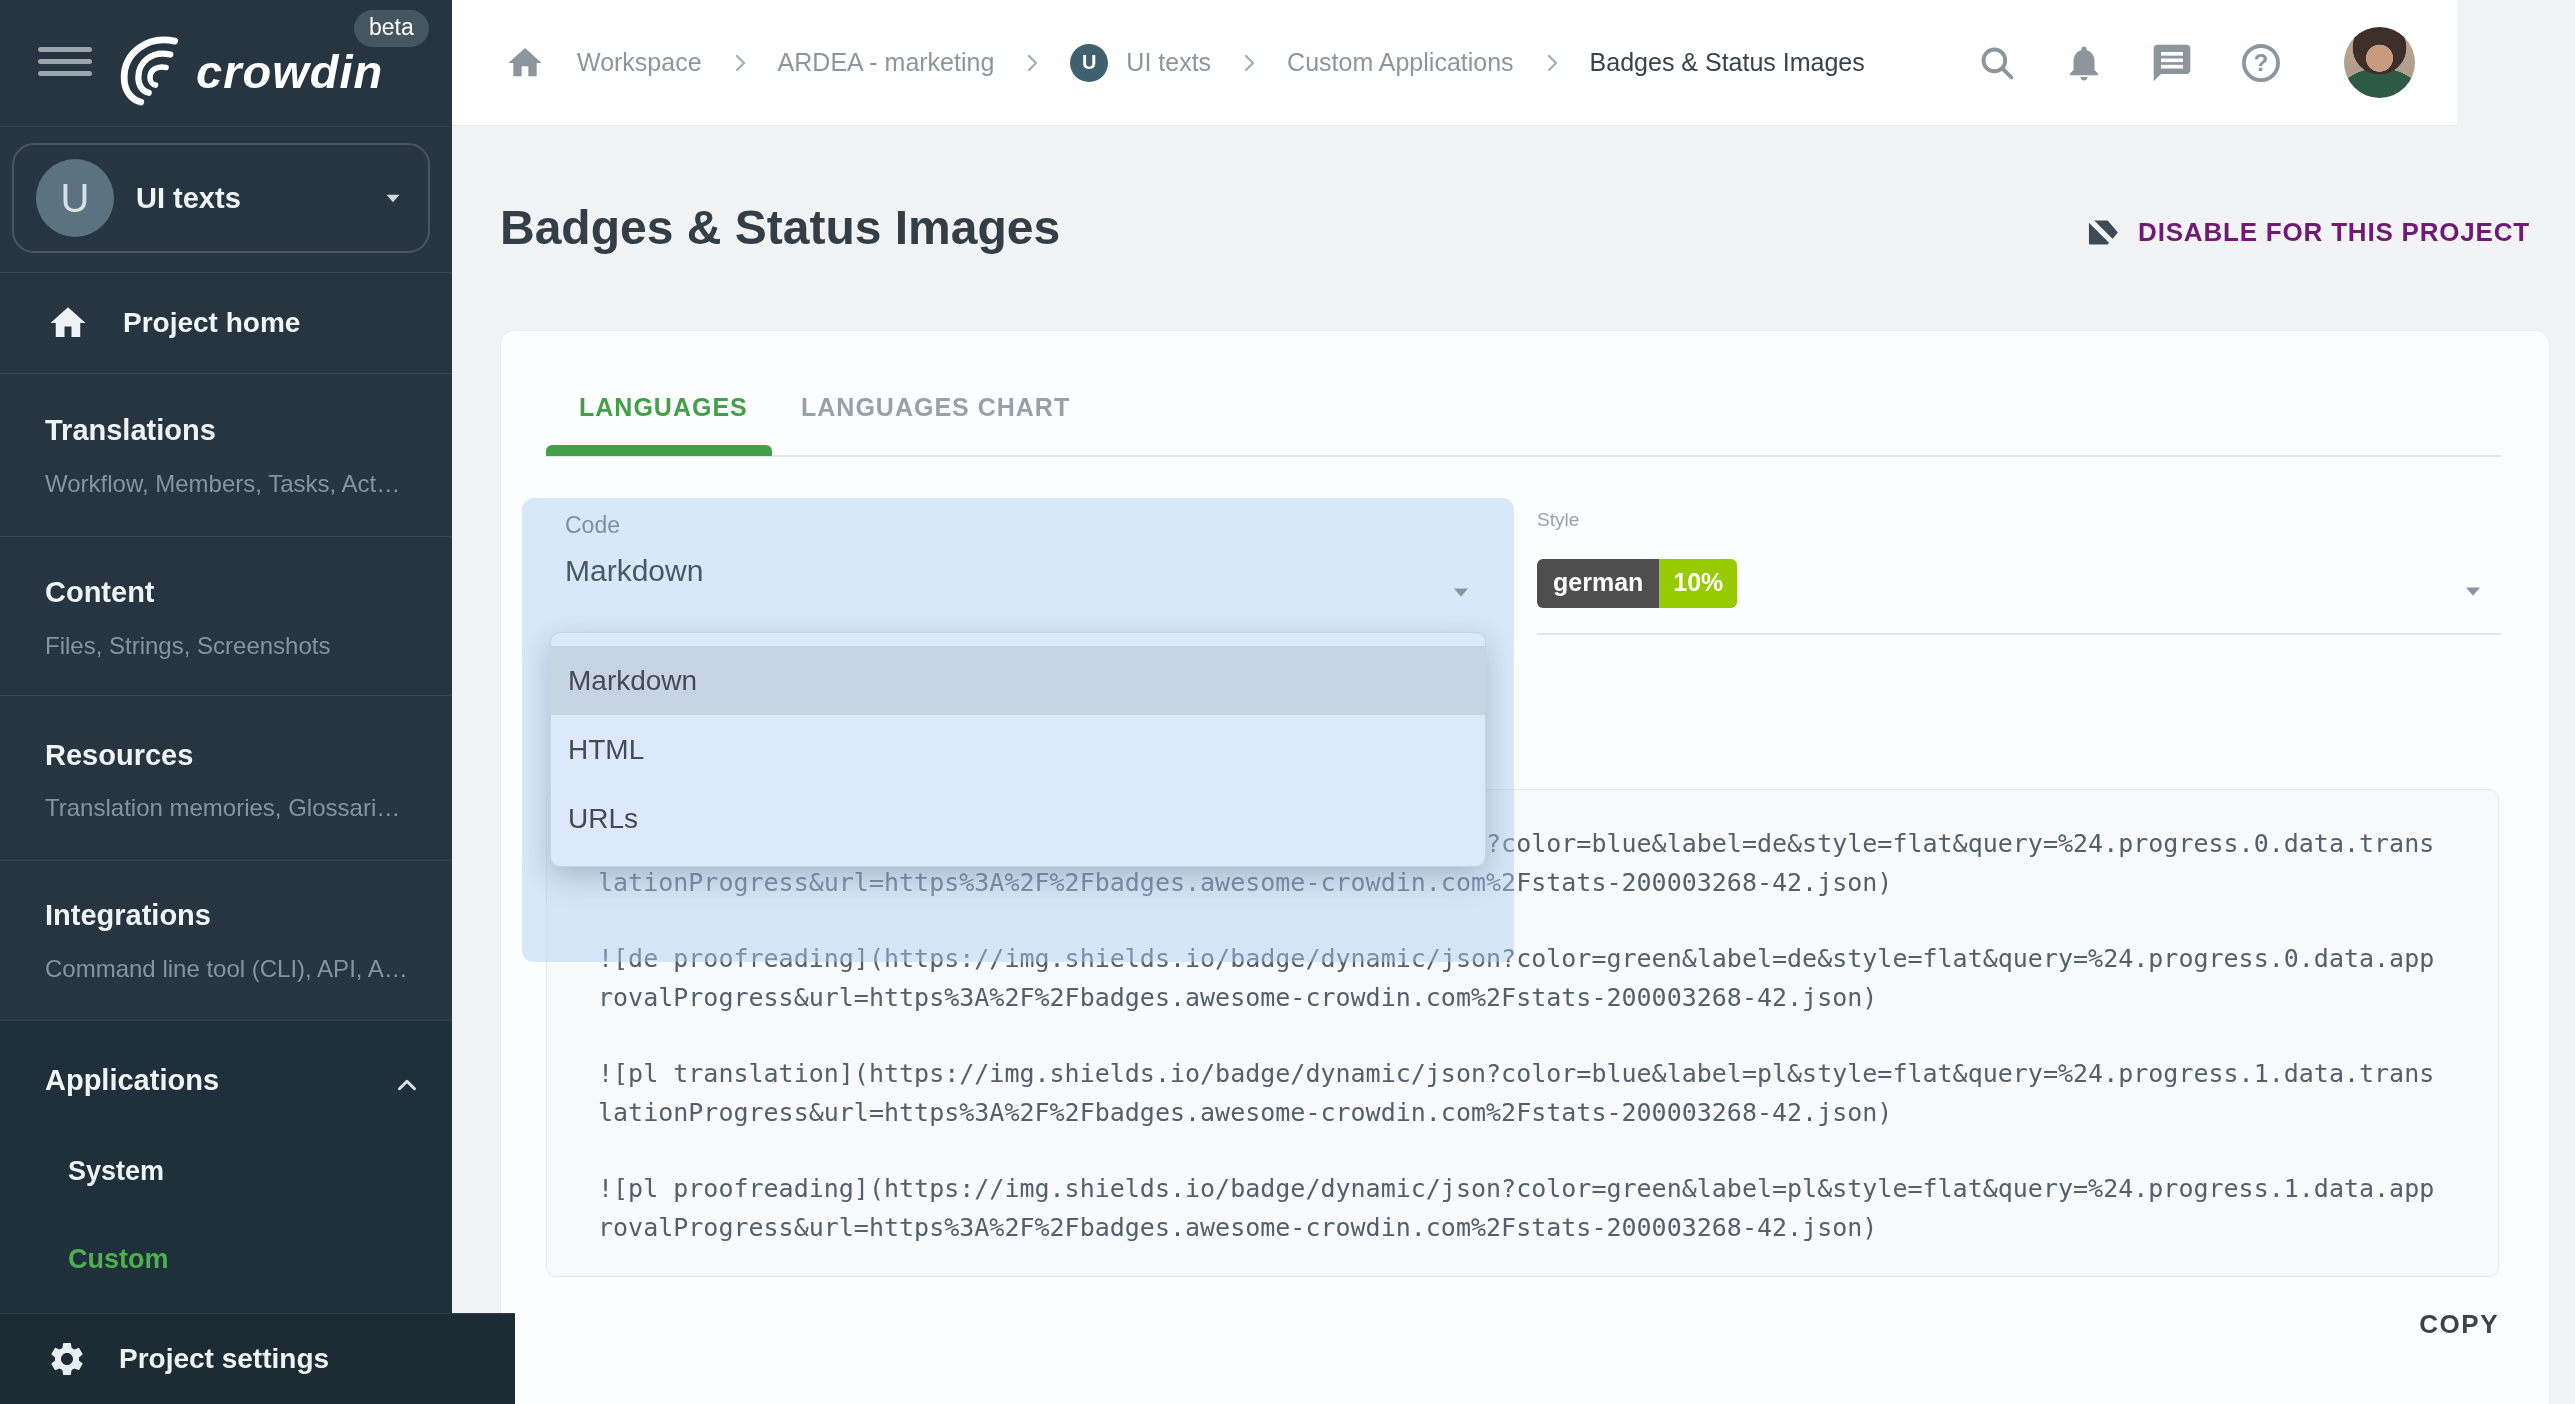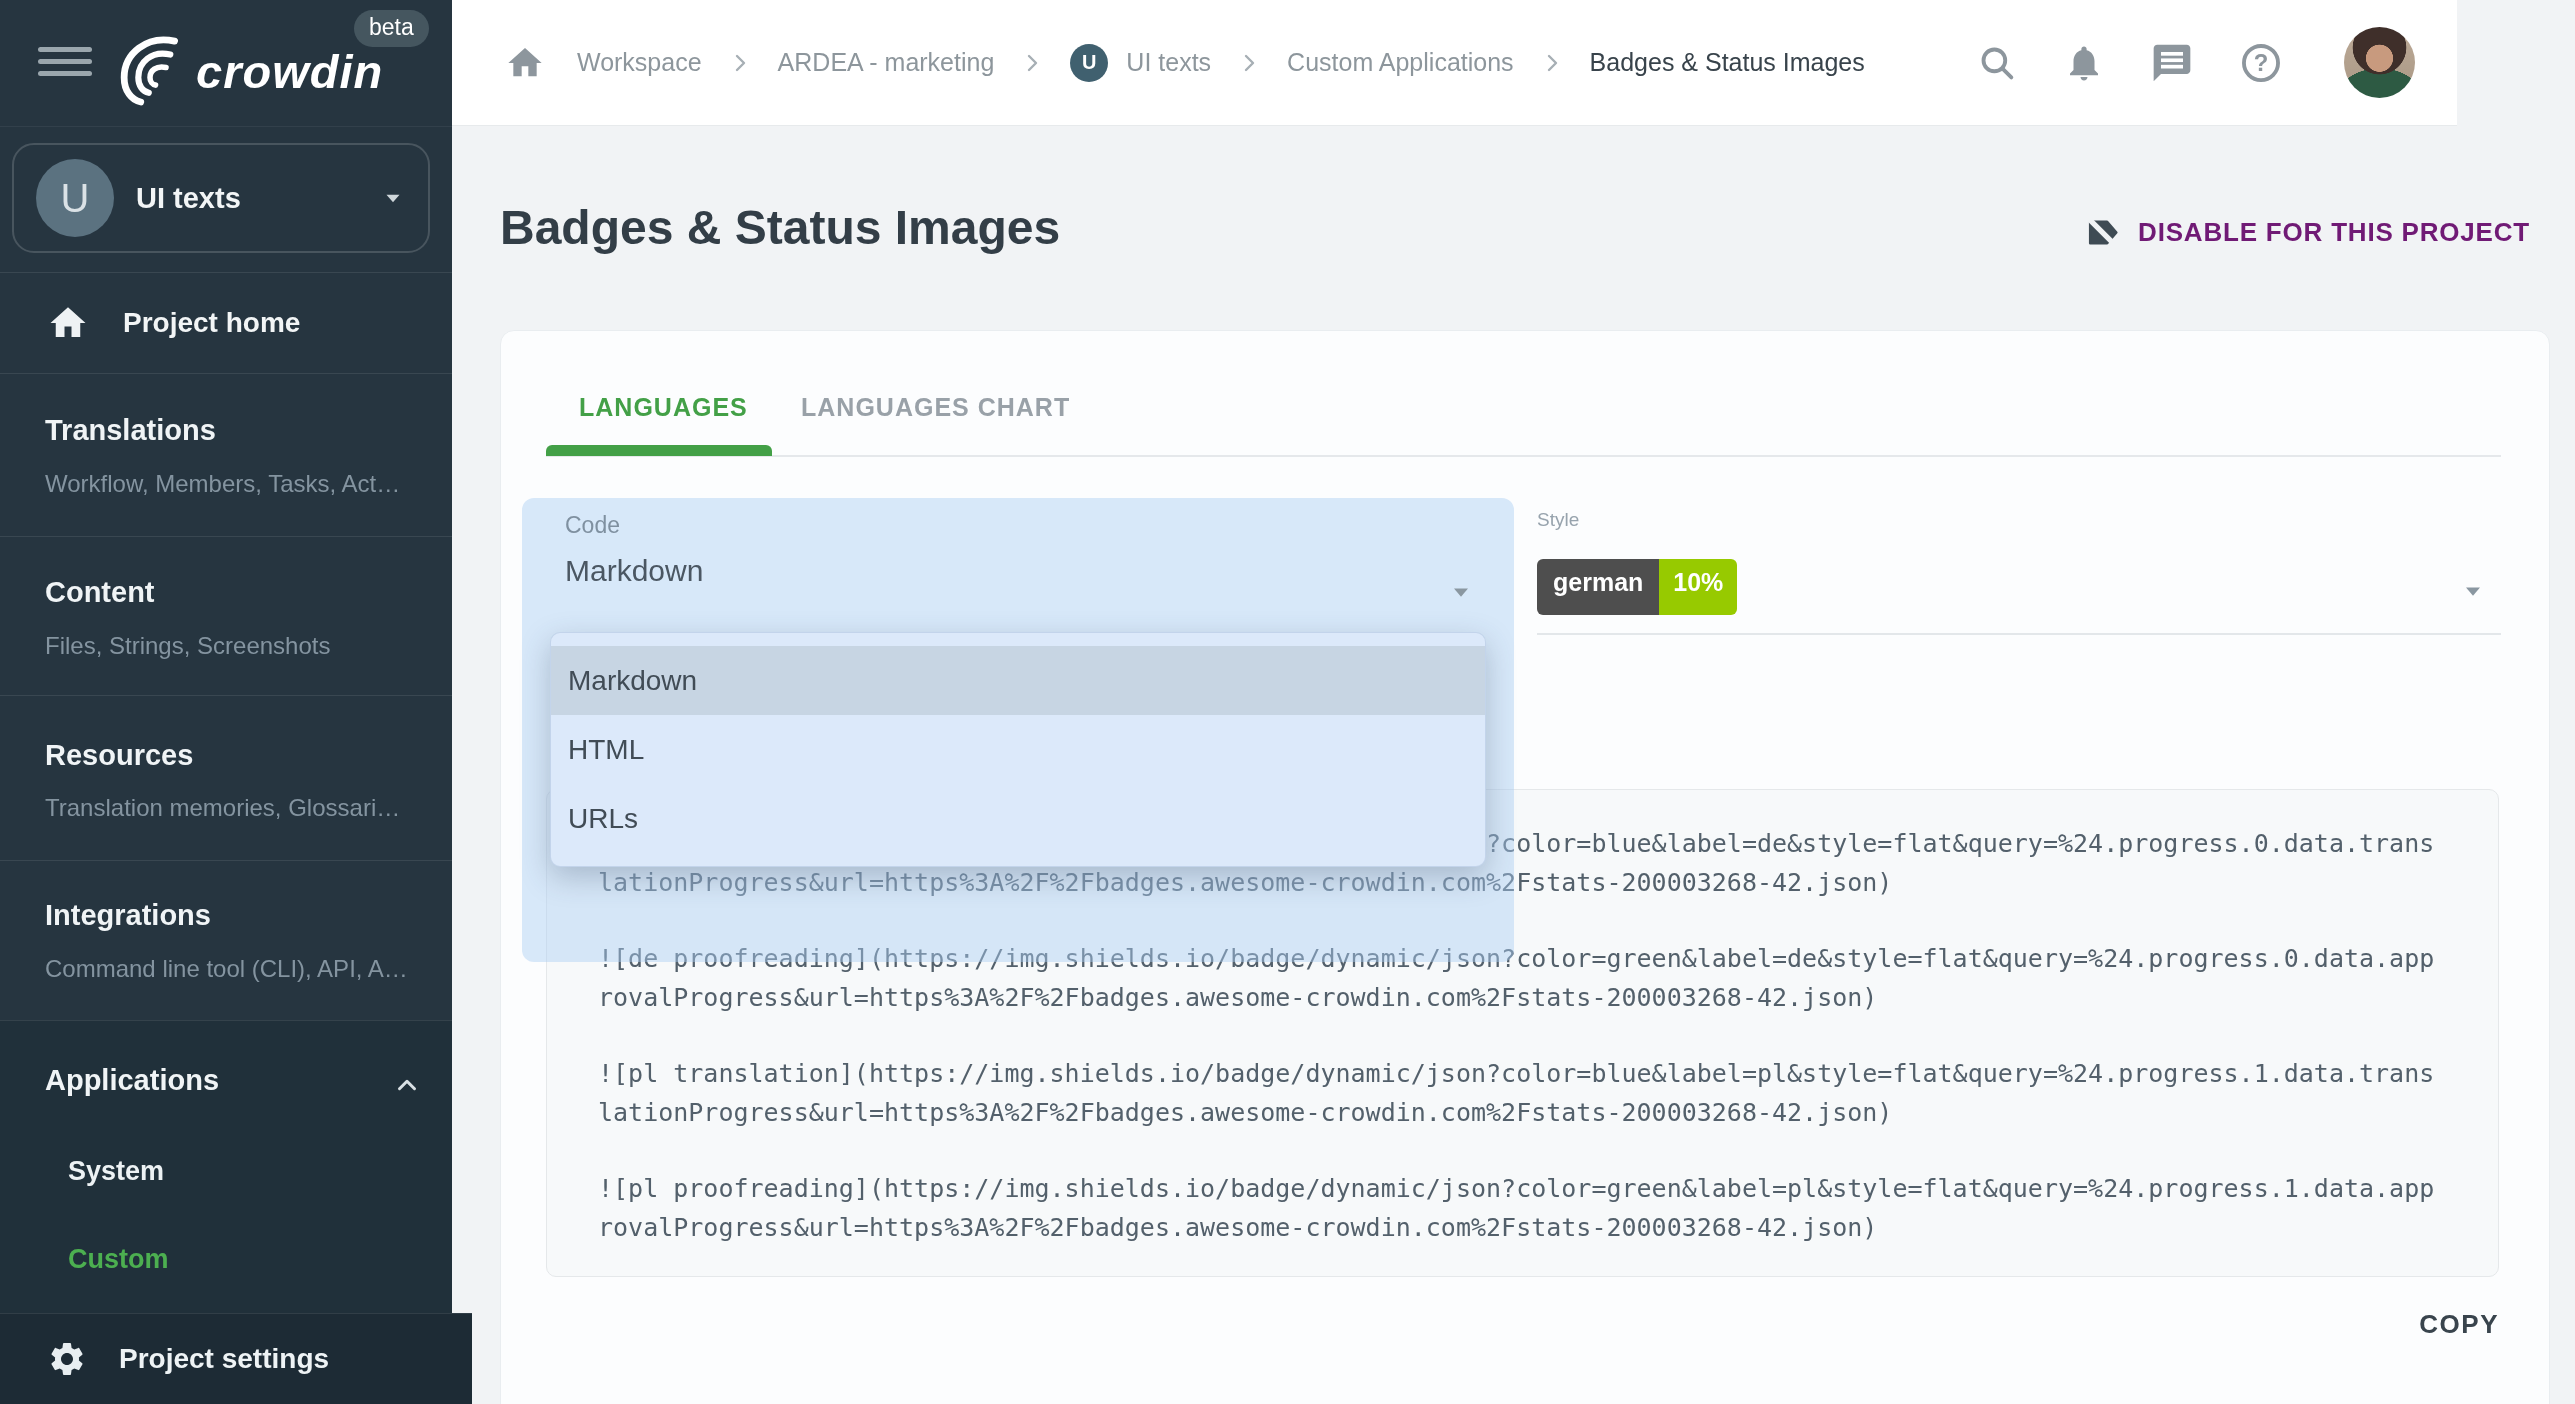--- a/index.html
+++ b/index.html
@@ -26,21 +26,21 @@
   .side-row{position:absolute;left:0;width:452px;display:flex;align-items:center;padding-left:47px;
             box-sizing:border-box;gap:34px;cursor:pointer;}
   .side-row .lbl{font-size:28px;font-weight:bold;color:#f2f5f6;}
   .sgroup-title{position:absolute;left:45px;font-size:29px;font-weight:bold;color:#f0f4f6;cursor:pointer;}
   .sgroup-sub{position:absolute;left:45px;font-size:24px;color:#8494a0;white-space:nowrap;}
   .apps-section{position:absolute;left:0;top:1020px;width:452px;height:293px;background:#20303a;}
   .apps-title{position:absolute;left:45px;top:44px;font-size:29px;font-weight:bold;color:#f0f4f6;cursor:pointer;}
   .apps-chevron{position:absolute;right:30px;top:50px;cursor:pointer;}
   .app-sub{position:absolute;left:68px;font-size:27px;font-weight:bold;color:#edf2f4;cursor:pointer;}
   .app-sub.active{color:#4caf50;}
-  .settings-row{position:absolute;left:0;top:1313px;width:472px;height:91px;background:#1d2b35;
+  .settings-row{position:absolute;left:0;top:1313px;width:515px;height:91px;background:#1d2b35;
                 border-top:1px solid rgba(255,255,255,0.09);display:flex;align-items:center;
                 padding-left:47px;box-sizing:border-box;gap:32px;cursor:pointer;}
   .settings-row .lbl{font-size:28px;font-weight:bold;color:#eef3f5;}
 
   
   .topbar{position:absolute;left:452px;top:0;width:2005px;height:126px;background:#fff;z-index:15;
           display:flex;align-items:center;padding:0 42px 0 53px;box-sizing:border-box;
           border-bottom:1px solid #e7eaec;}
   .crumbs{display:flex;align-items:center;gap:26px;font-size:25px;color:#8d969c;white-space:nowrap;}
   .crumb{cursor:pointer;}
@@ -69,21 +69,21 @@
   .tab.active{color:#43a047;}
   .tab.inactive{color:#99a1a8;}
   .tabline{position:absolute;left:45px;top:124px;width:1955px;height:2px;background:#e5e8eb;}
   .tab-indicator{position:absolute;left:45px;top:114px;width:226px;height:11px;background:#43a047;
                  border-radius:6px 6px 0 0;}
 
   .style-label{position:absolute;left:1036px;top:178px;font-size:19px;color:#97a3ad;}
   .style-field{position:absolute;left:1036px;top:228px;display:flex;cursor:pointer;}
   .badge-left{background:#4e4e4e;color:#fff;font-size:25px;font-weight:bold;padding:9px 16px 11px;
               border-radius:6px 0 0 6px;}
-  .badge-right{background:#97ca00;color:#fff;font-size:25px;font-weight:bold;padding:9px 14px 18px;
+  .badge-right{background:#97ca00;color:#fff;font-size:25px;font-weight:bold;padding:9px 14px 11px;
                border-radius:0 6px 6px 0;}
   .style-caret{position:absolute;left:1958px;top:246px;cursor:pointer;}
   .style-underline{position:absolute;left:1036px;top:302px;width:964px;height:2px;background:#e3e7ea;}
 
   .code-block{position:absolute;left:45px;top:458px;width:1953px;height:488px;box-sizing:border-box;
               background:#f7f9fa;border:1px solid #e5e8ea;border-radius:10px;padding:34px 51px;
               font-family:"DejaVu Sans Mono",monospace;font-size:25px;line-height:39px;color:#53606b;
               overflow:hidden;}
   .code-entry{margin-bottom:37px;word-break:break-all;width:1849px;}
   .copy-btn{position:absolute;left:45px;top:978px;width:1953px;text-align:right;font-size:26px;

